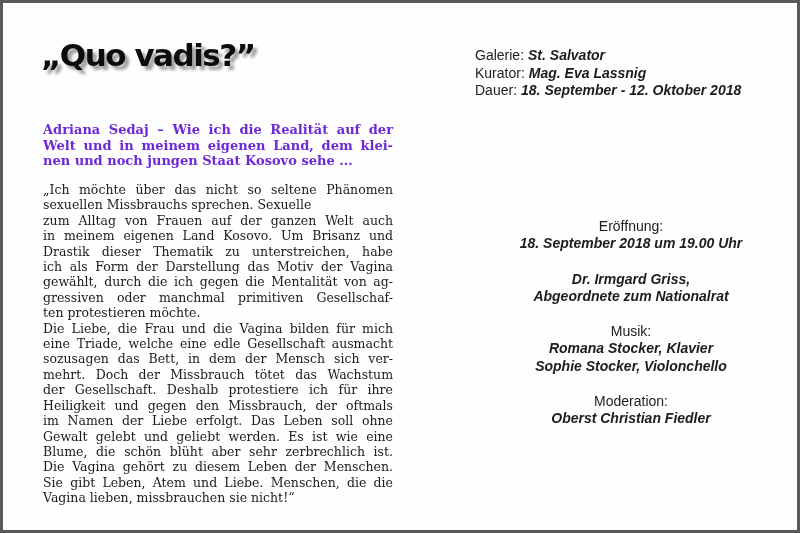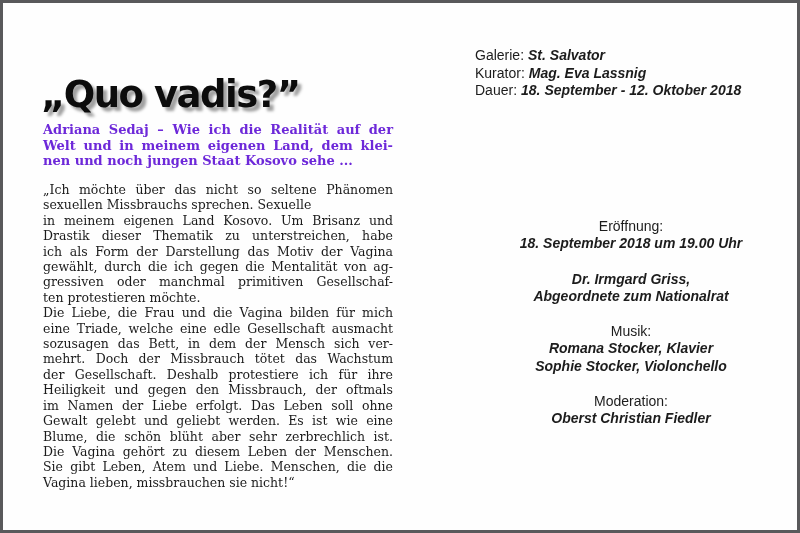--- a/index.html
+++ b/index.html
@@ -15,26 +15,25 @@
     overflow: hidden;
   }
 
   
   .title {
     position: absolute;
     left: 38px;
     top: 34px;
     font-family: "DejaVu Sans", sans-serif;
     font-weight: bold;
-    font-size: 37px;
+    font-size: 31px;
     letter-spacing: -1.5px;
     color: #0c0c0c;
     text-shadow: 4px 4px 3px #a0a0a0;
     white-space: nowrap;
-    margin-top: 36px;
   }
   .subtitle {
     position: absolute;
     left: 40px;
     top: 119px;
     width: 350px;
     font-family: "DejaVu Serif", serif;
     font-weight: bold;
     font-size: 13px;
     line-height: 15.5px;
@@ -93,20 +92,21 @@
 
   <div class="subtitle">
     <div class="jline" data-short="false">Adriana Sedaj – Wie ich die Realität auf der</div>
     <div class="jline" data-short="false">Welt und in meinem eigenen Land, dem klei-</div>
     <div class="jline" data-short="true">nen und noch jungen Staat Kosovo sehe ...</div>
   </div>
 
   <div class="bodytext">
     <div class="jline" data-short="false">„Ich möchte über das nicht so seltene Phänomen</div>
     <div class="jline" data-short="true">sexuellen Missbrauchs sprechen. Sexuelle</div>
+    <div class="jline" data-short="false">zum Alltag von Frauen auf der ganzen Welt auch</div>
     <div class="jline" data-short="false">in meinem eigenen Land Kosovo. Um Brisanz und</div>
     <div class="jline" data-short="false">Drastik dieser Thematik zu unterstreichen, habe</div>
     <div class="jline" data-short="false">ich als Form der Darstellung das Motiv der Vagina</div>
     <div class="jline" data-short="false">gewählt, durch die ich gegen die Mentalität von ag-</div>
     <div class="jline" data-short="false">gressiven oder manchmal primitiven Gesellschaf-</div>
     <div class="jline" data-short="true">ten protestieren möchte.</div>
     <div class="jline" data-short="false">Die Liebe, die Frau und die Vagina bilden für mich</div>
     <div class="jline" data-short="false">eine Triade, welche eine edle Gesellschaft ausmacht</div>
     <div class="jline" data-short="false">sozusagen das Bett, in dem der Mensch sich ver-</div>
     <div class="jline" data-short="false">mehrt. Doch der Missbrauch tötet das Wachstum</div>

